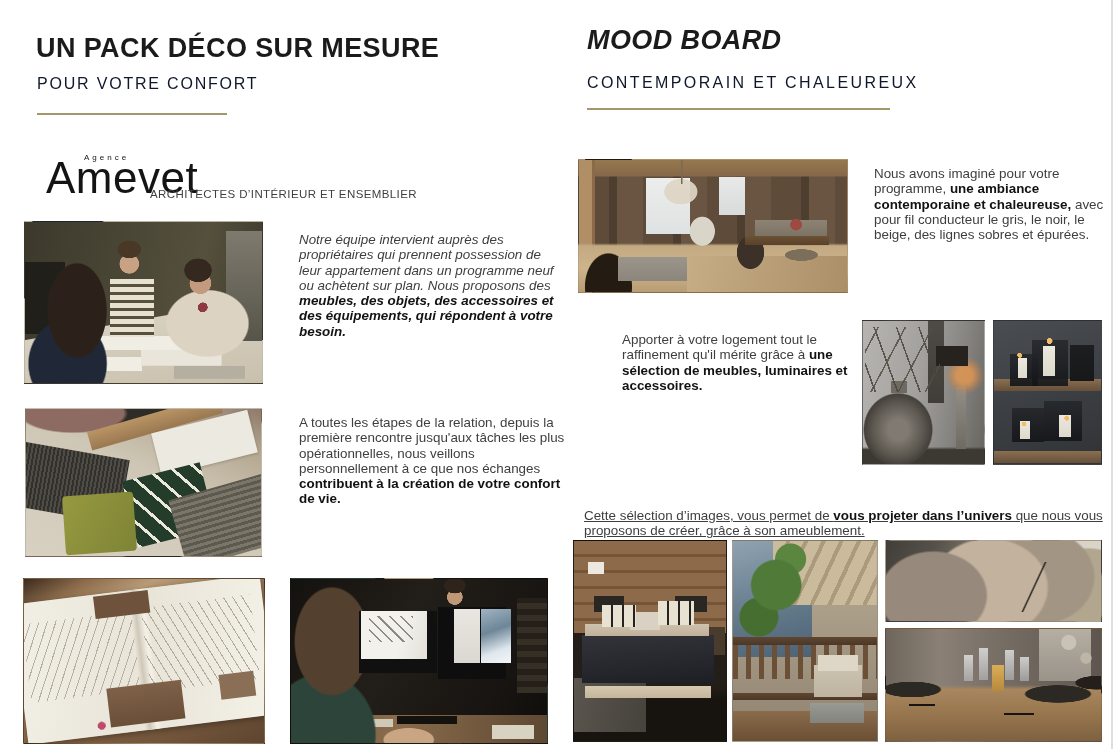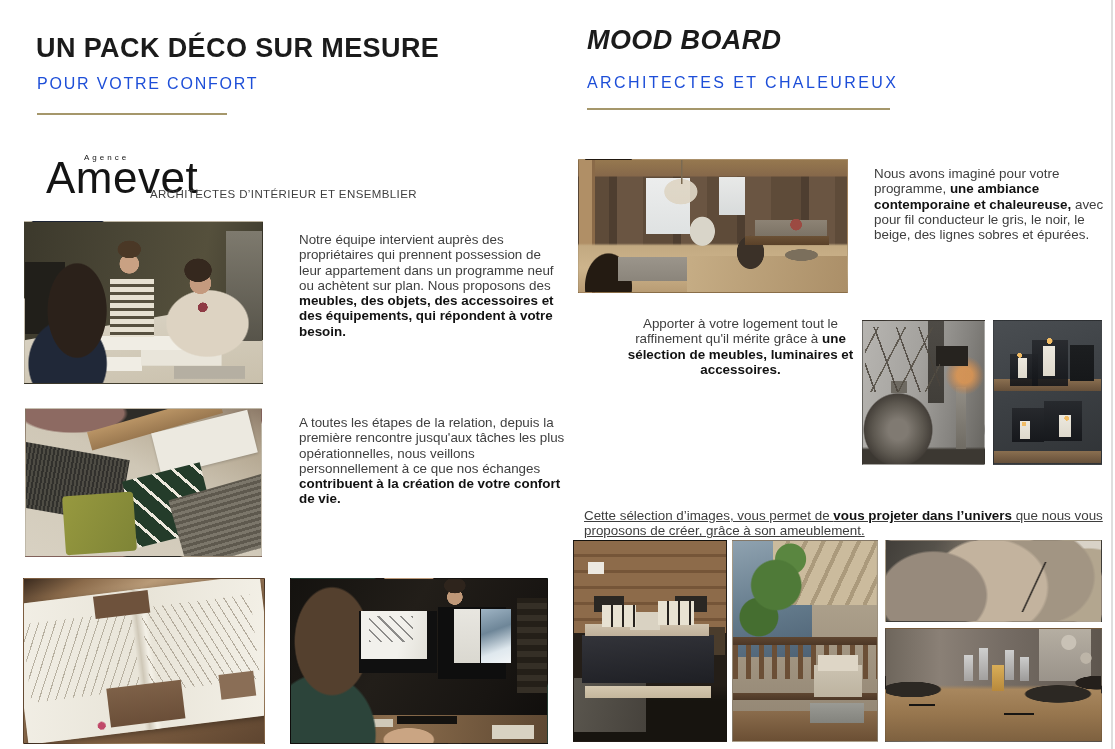--- a/index.html
+++ b/index.html
@@ -2,38 +2,38 @@
 <html><head>
 <meta charset="utf-8">
 <style>
   html,body{margin:0;padding:0;}
   body{
     width:1115px;height:749px;background:#ffffff;position:relative;overflow:hidden;
     font-family:"Liberation Sans",sans-serif;color:#3e3e3e;
   }
   .abs{position:absolute;}
   .title{font-weight:700;font-size:27px;line-height:1;letter-spacing:.4px;color:#1b1b1b;}
-  .subtitle{font-weight:500;font-size:16px;line-height:1;letter-spacing:1.8px;color:#1d4ed8;}
+  .subtitle{font-weight:500;font-size:16px;line-height:1;letter-spacing:1.8px;color:#0f172a;}
   .rule{height:2px;background:#a5976b;}
   .body-text{font-size:13.4px;line-height:15.3px;color:#3e3e3e;margin:12px;}
   .body-text b{color:#121212;font-weight:700;}
   #left-title{left:36px;top:35px;}
   #left-subtitle{left:37px;top:76px;}
   #left-rule{left:37px;top:113px;width:190px;}
   #logo{left:46px;top:156px;width:120px;height:48px;}
   .logo-name{font-size:44px;line-height:1;font-weight:400;letter-spacing:.5px;color:#141414;}
   .logo-small{position:absolute;left:38px;top:-3px;font-size:8px;letter-spacing:3px;color:#141414;}
   #tagline{left:150px;top:188px;font-size:11.5px;letter-spacing:.4px;color:#3f3f3f;}
-  #para-left-1{left:287px;top:220px;width:266px;}
+  #para-left-1{left:287px;top:220px;width:266px;font-style:italic;}
   #para-left-2{left:287px;top:403px;width:268px;}
   #right-title{left:587px;top:27px;font-style:italic;}
   #right-subtitle{left:587px;top:75px;letter-spacing:2.4px;}
   #right-rule{left:587px;top:108px;width:303px;}
   #para-right-1{left:862px;top:154px;width:245px;}
-  #para-right-2{left:610px;top:304px;width:237px;text-align:center;}
+  #para-right-2{left:610px;top:320px;width:237px;text-align:left;}
   #para-right-3{left:572px;top:496px;width:540px;text-decoration:underline;}
   #edge-right{left:1111px;top:0;width:2px;height:749px;background:#dedede;}
 
   .photo{position:absolute;overflow:hidden;box-sizing:border-box;border:1px solid rgba(0,0,0,.08);}
   .photo>div{position:absolute;}
 
   
   #img-team{left:24px;top:221px;width:239px;height:163px;
     background:
       radial-gradient(ellipse 14px 12px at 73% 30%, #35281e 96%, transparent 100%),
@@ -262,21 +262,21 @@
 </div>
 
 <p class="abs body-text" id="para-left-2"><span>A toutes les étapes de la relation, depuis la première rencontre jusqu'aux tâches les plus opérationnelles, nous veillons personnellement à ce que nos échanges </span><b>contribuent à la création de votre confort de vie.</b></p>
 
 <div class="photo" id="img-magazine">
   <div class="mag-page"></div>
 </div>
 <div class="photo" id="img-office"></div>
 
 <div class="abs title" id="right-title">MOOD BOARD</div>
-<div class="abs subtitle" id="right-subtitle">ARCHITECTES ET CHALEUREUX</div>
+<div class="abs subtitle" id="right-subtitle">CONTEMPORAIN ET CHALEUREUX</div>
 <div class="abs rule" id="right-rule"></div>
 
 <div class="photo" id="img-chalet"></div>
 
 <p class="abs body-text" id="para-right-1"><span>Nous  avons imaginé pour votre programme, </span><b>une ambiance contemporaine et chaleureuse,</b><span> avec pour fil conducteur le gris, le noir, le beige, des lignes sobres et épurées.</span></p>
 
 <p class="abs body-text" id="para-right-2"><span>Apporter à votre logement tout le raffinement qu'il mérite grâce à </span><b>une sélection de meubles, luminaires et accessoires.</b></p>
 
 <div class="photo" id="img-vase">
   <div class="branches"></div>

